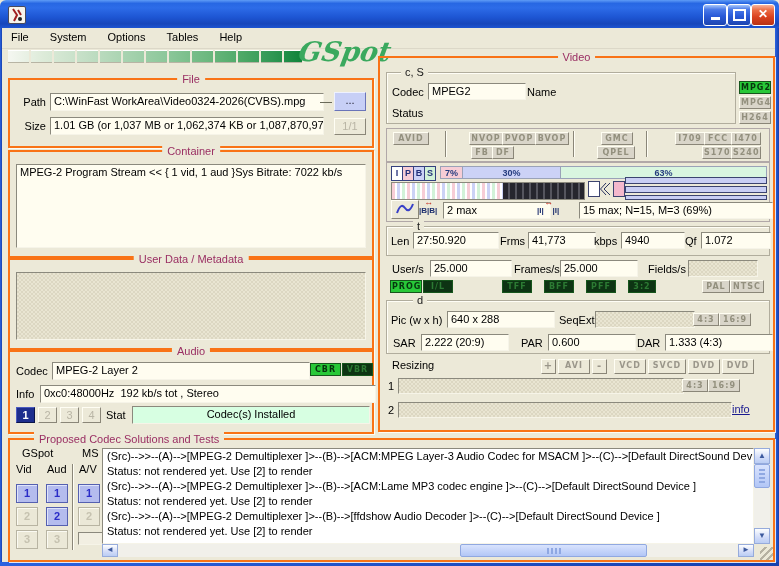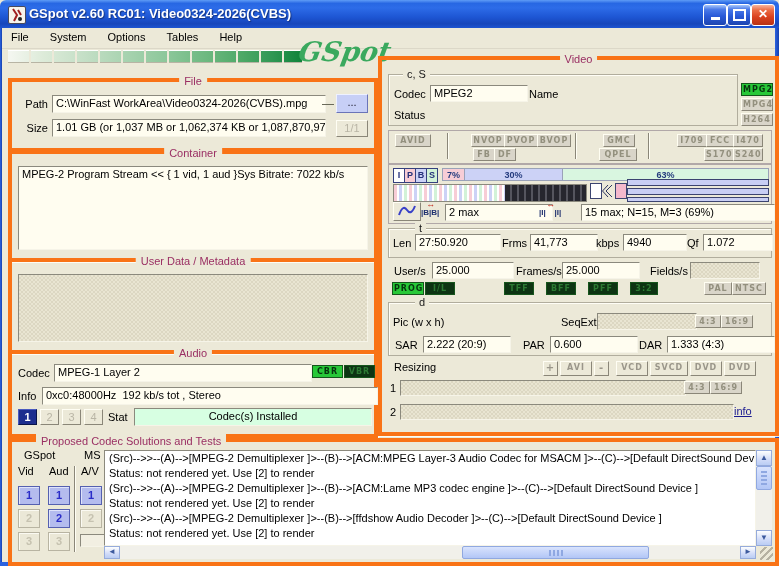--- a/index.html
+++ b/index.html
@@ -20,21 +20,21 @@
   .menubar{position:absolute;left:2px;top:28px;width:773px;height:20px;background:#ece9d8;border-bottom:1px solid #dcd8c8}
   .menu-item{display:inline-block;padding:3px 9px 0 9px;height:16px;cursor:default}
   .gradbar{position:absolute;left:8px;top:50px;width:294px;height:13px;
     background:linear-gradient(90deg,#f5f7f1 0%,#ddebd9 12%,#c4dfc6 26%,#a8d3b0 40%,#8cc79a 54%,#6cb87f 68%,#4ca866 80%,#309754 90%,#0f833a 100%);
     box-shadow:inset 0 1px 0 #fff,inset 0 -1px 0 #b8b4a4}
   .gradbar:after{content:"";position:absolute;inset:0;
     background:repeating-linear-gradient(90deg,transparent 0 21px,#ece9d8 21px 23px)}
   .logo{position:absolute;left:299px;top:36px;width:88px;color:#3aa95e;font-family:"DejaVu Serif",serif;
     font-style:italic;font-weight:bold;font-size:27px;transform:skewX(-10deg)}
   
-  .grp{position:absolute;border:4px solid #f97316;box-shadow:1px 1px 0 rgba(255,255,250,.85)}
+  .grp{position:absolute;border:2px solid #f97316;box-shadow:1px 1px 0 rgba(255,255,250,.85)}
   .legend{position:absolute;top:-8px;font-size:11px;color:#9a2f63;background:#ece9d8;padding:0 5px;line-height:14px;white-space:nowrap}
   .legend.center{left:50%;transform:translateX(-50%)}
   .subgrp{position:absolute;border:1px solid #b1ad9d;box-shadow:inset 1px 1px 0 #fffef6}
   .sublegend{position:absolute;top:-8px;font-size:11px;color:#1a1a1a;background:#ece9d8;padding:0 4px;line-height:14px;white-space:nowrap}
   .box{position:absolute;border:1px solid #b1a8a8}
   .lbl{position:absolute;font-size:11px;white-space:nowrap}
   .fld{position:absolute;background:#fffdf0;border:1px solid;border-color:#8b897d #f6f4e8 #f6f4e8 #8b897d;
     font-size:11px;line-height:15px;padding:0 3px;white-space:pre;overflow:hidden}
   .fld.green{background:#d7ffe2;text-align:center}
   .fld.dither{background-color:#e9e5d2;background-image:
@@ -91,21 +91,20 @@
 
 <div class="win">
 
   <div class="titlebar">
     <span class="app-icon">
       <svg width="14" height="14" style="margin:1px">
           <path d="M3 1 L7 7 L4 13 M8 2 L11 7" stroke="#a02020" stroke-width="2" fill="none"></path>
           <circle cx="10" cy="11" r="2" fill="#222"></circle>
         </svg>
     </span>
-    <span class="title-text">GSpot v2.60 RC01: Video0324-2026(CVBS)</span>
     <span class="tbtn blue" style="left:703px"><span class="glyph-min"></span></span>
     <span class="tbtn blue" style="left:727px"><span class="glyph-max"></span></span>
     <span class="tbtn red" style="left:751px"><span class="glyph-x">✕</span></span>
   </div>
 
   <div class="edge" style="left:0;top:28px;width:2px;height:538px"></div>
   <div class="edge" style="left:775px;top:28px;width:4px;height:538px"></div>
   <div class="edge" style="left:0;top:562px;width:779px;height:4px"></div>
 
   <div class="menubar">
@@ -136,21 +135,21 @@
   </div>
 
   <div class="grp" style="left:8px;top:258px;width:362px;height:88px">
     <span class="legend center">User Data / Metadata</span>
     <div class="fld dither" style="left:6px;top:12px;width:342px;height:66px"></div>
   </div>
 
   <div class="grp" style="left:8px;top:350px;width:362px;height:80px">
     <span class="legend center">Audio</span>
     <span class="lbl" style="left:6px;top:13px">Codec</span>
-    <span class="fld" style="left:42px;top:10px;width:250px;height:16px">MPEG-1 Layer 2</span>
+    <span class="fld" style="left:42px;top:10px;width:250px;height:16px">MPEG-2 Layer 2</span>
     <span class="badge lit" style="left:300px;top:11px;width:27px">CBR</span>
     <span class="badge dim" style="left:332px;top:11px;width:27px">VBR</span>
     <span class="lbl" style="left:6px;top:36px">Info</span>
     <span class="fld" style="left:30px;top:33px;width:328px;height:16px">0xc0:48000Hz  192 kb/s tot , Stereo</span>
     <span class="btn navy" style="left:6px;top:55px;width:17px;height:14px">1</span>
     <span class="btn dis" style="left:28px;top:55px;width:17px;height:14px">2</span>
     <span class="btn dis" style="left:50px;top:55px;width:17px;height:14px">3</span>
     <span class="btn dis" style="left:72px;top:55px;width:17px;height:14px">4</span>
     <span class="lbl" style="left:96px;top:57px">Stat</span>
     <span class="fld green" style="left:122px;top:54px;width:230px;height:16px">Codec(s) Installed</span>
@@ -247,20 +246,21 @@
     <span class="badge dim" style="left:122px;top:222px;width:26px">TFF</span>
     <span class="badge dim" style="left:164px;top:222px;width:26px">BFF</span>
     <span class="badge dim" style="left:206px;top:222px;width:26px">PFF</span>
     <span class="badge dim" style="left:248px;top:222px;width:24px">3:2</span>
     <span class="badge grey" style="left:322px;top:222px;width:24px">PAL</span>
     <span class="badge grey" style="left:350px;top:222px;width:30px">NTSC</span>
 
     <div class="subgrp" style="left:6px;top:242px;width:382px;height:52px">
       <span class="sublegend" style="left:26px">d</span>
       <span class="lbl" style="left:4px;top:13px">Pic (w x h)</span>
+      <span class="fld" style="left:60px;top:10px;width:100px;height:15px">640 x 288</span>
       <span class="lbl" style="left:172px;top:13px">SeqExt</span>
       <span class="fld dither" style="left:208px;top:10px;width:92px;height:15px"></span>
       <span class="badge grey" style="left:306px;top:12px;width:22px">4:3</span>
       <span class="badge grey" style="left:332px;top:12px;width:28px">16:9</span>
       <span class="lbl" style="left:6px;top:36px">SAR</span>
       <span class="fld" style="left:34px;top:33px;width:80px;height:15px">2.222 (20:9)</span>
       <span class="lbl" style="left:134px;top:36px">PAR</span>
       <span class="fld" style="left:161px;top:33px;width:80px;height:15px">0.600</span>
       <span class="lbl" style="left:250px;top:36px">DAR</span>
       <span class="fld" style="left:278px;top:33px;width:100px;height:15px">1.333 (4:3)</span>

